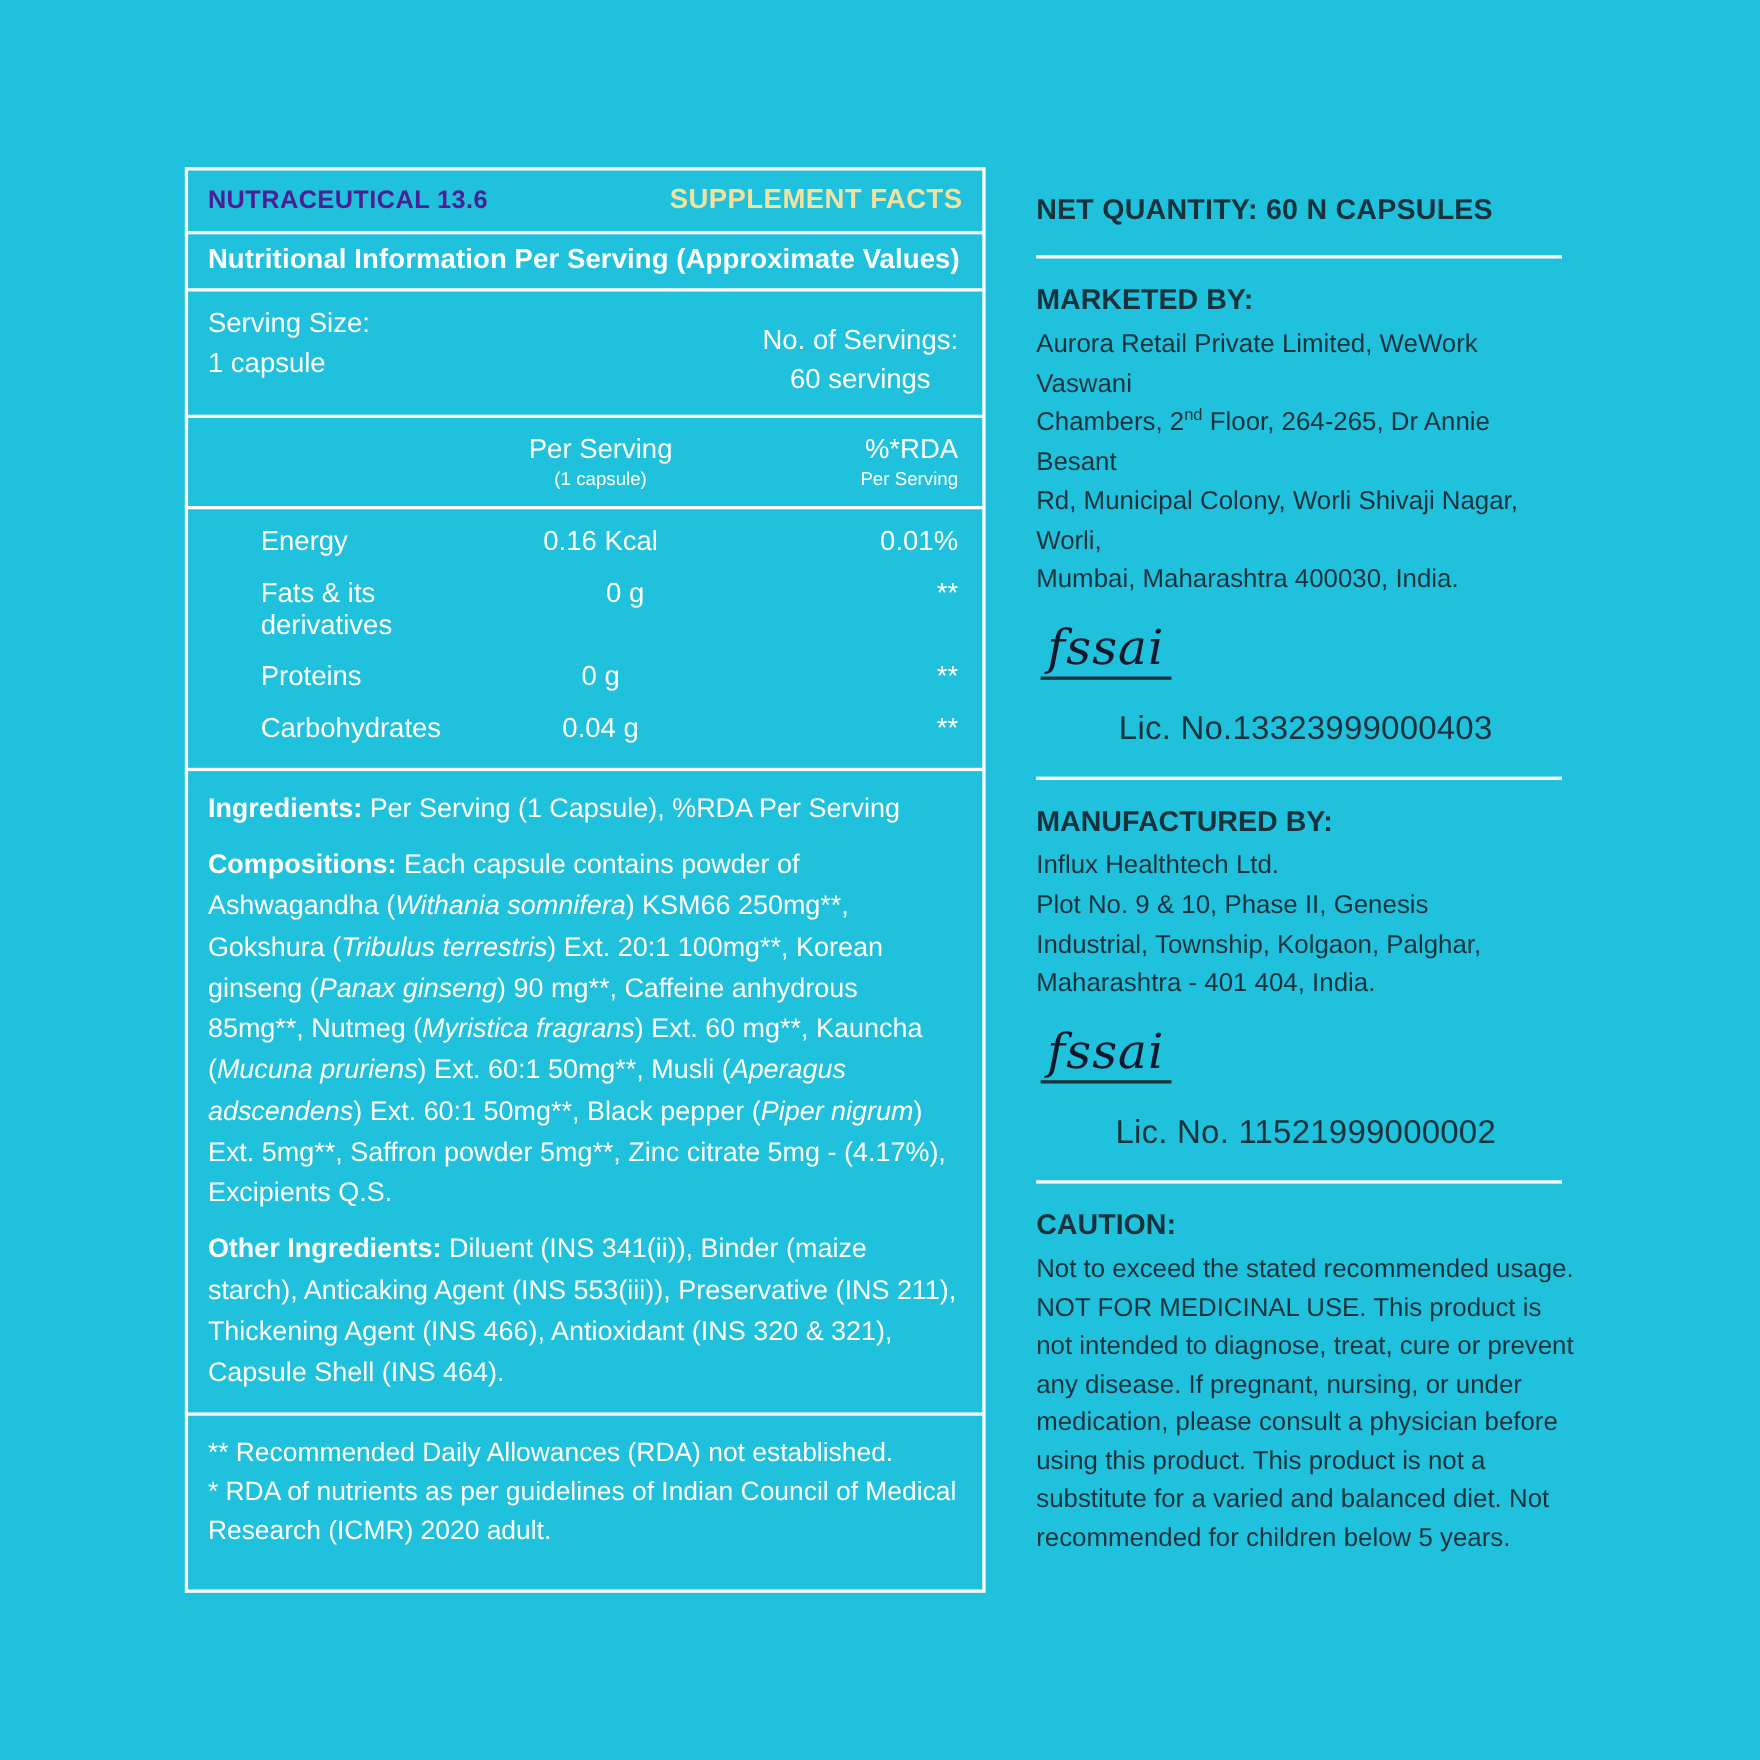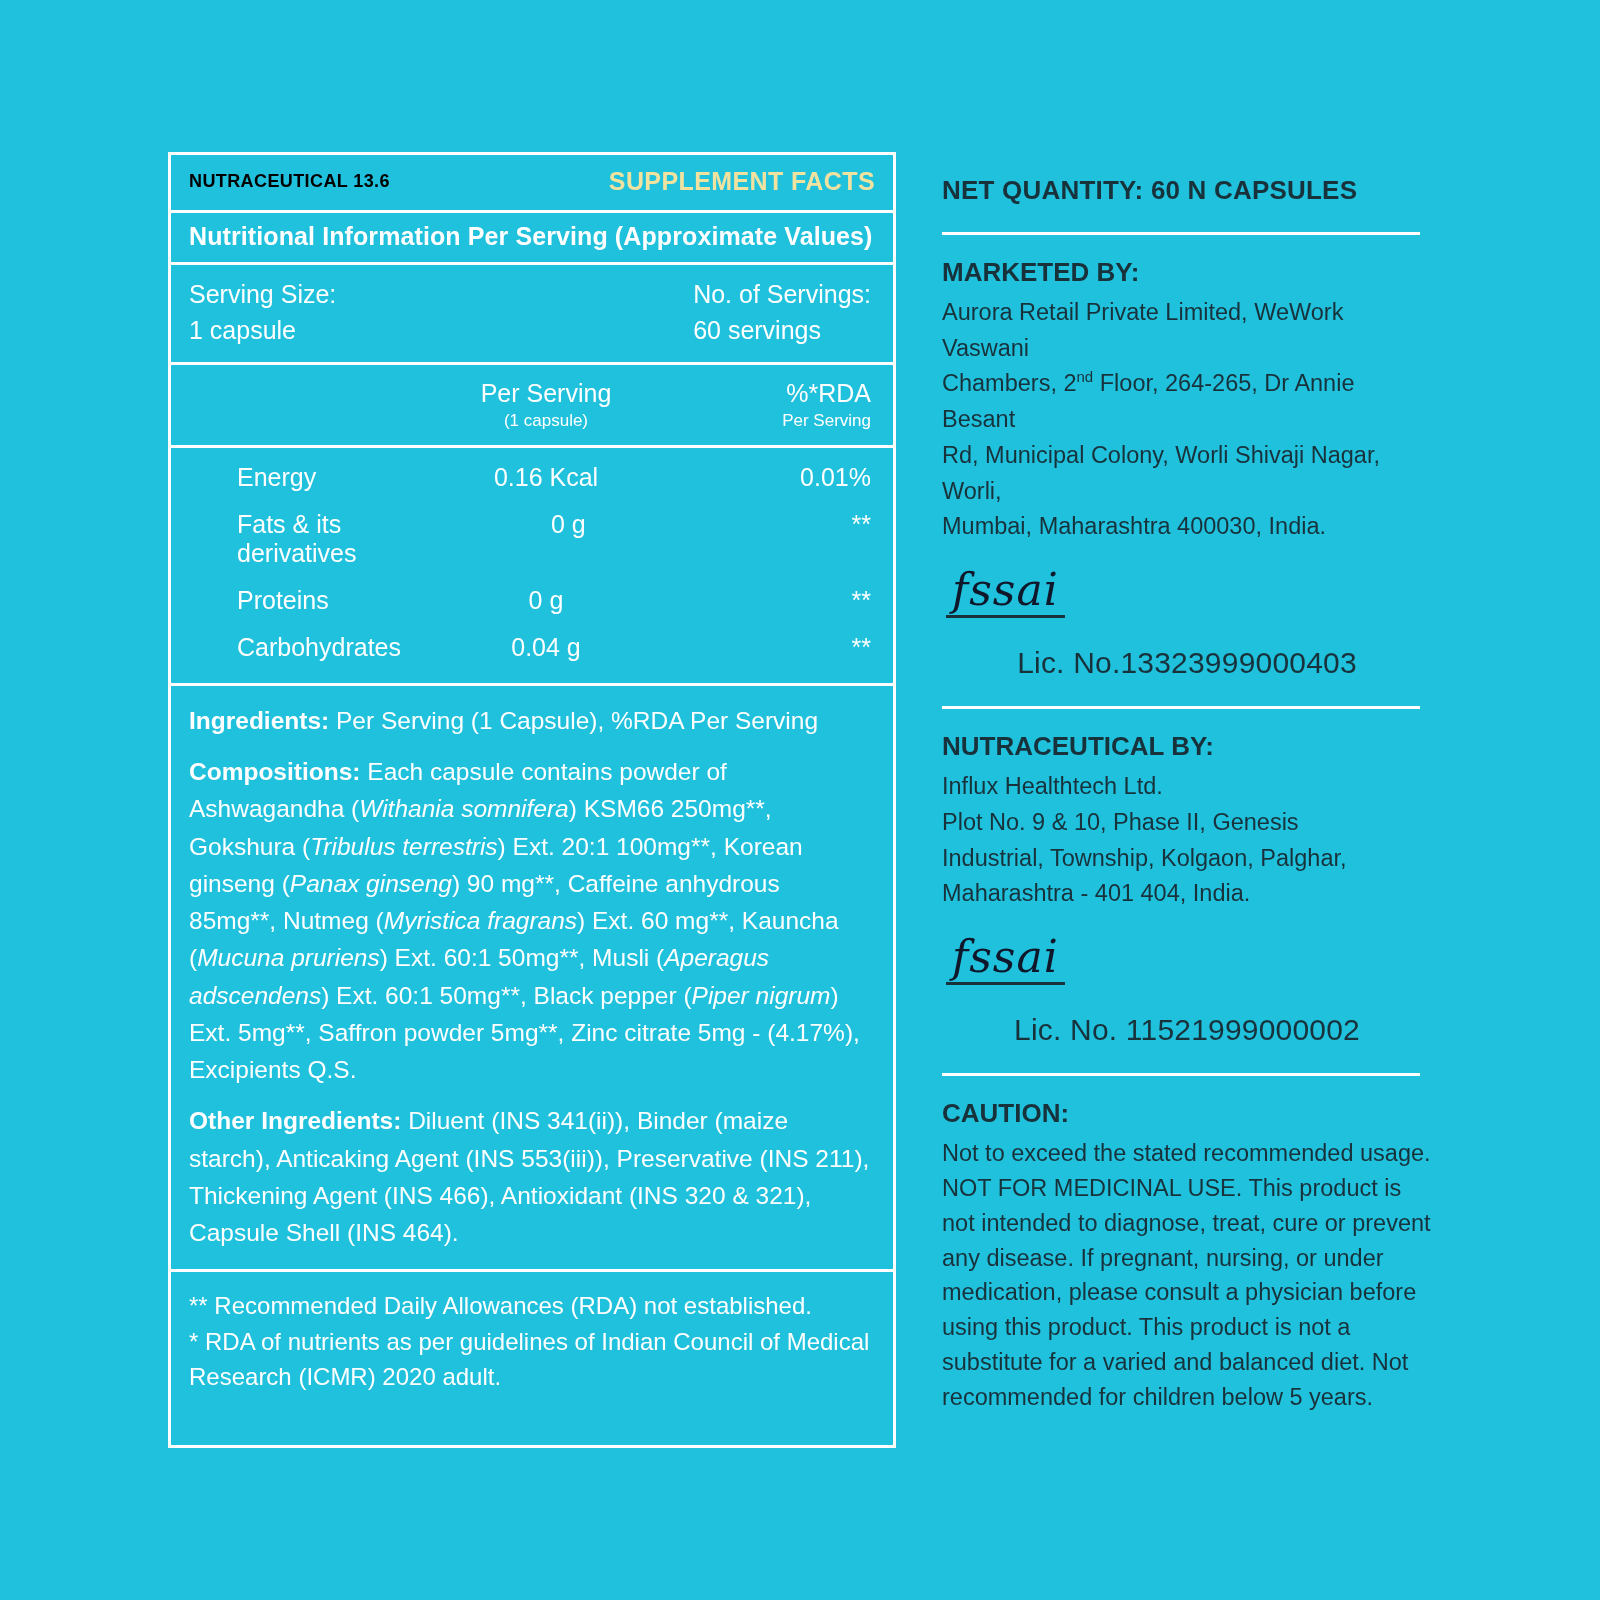--- a/index.html
+++ b/index.html
@@ -23,43 +23,43 @@
     width: 728px; height: 1296px;
     border: 3px solid #ffffff;
   }
   .row-divider { border-bottom: 3px solid #ffffff; }
 
   .hdr {
     display: flex; align-items: center; justify-content: space-between;
     padding: 12px 18px 14px 18px;
   }
   .hdr-left {
-    color: #000000;
-    font-size: 18px; font-weight: bold; letter-spacing: .4px;
+    color: #4c1d95;
+    font-size: 23px; font-weight: bold; letter-spacing: .4px;
   }
   .hdr-right {
     color: #f2e2a0;
     font-size: 25px; font-weight: bold; letter-spacing: .4px;
   }
 
   .nutr-info {
     color: #ffffff;
     font-size: 25px; font-weight: bold;
     padding: 9px 18px 11px 18px;
     letter-spacing: .1px;
   }
 
   .serving-row {
     display: flex; justify-content: space-between;
     color: #ffffff; font-size: 25px;
     padding: 12px 22px 14px 18px;
     line-height: 1.42;
     gap: 11px;
   }
-  .serving-col-r { text-align: left; }
+  .serving-col-r { text-align: center; margin-top: 15px; }
 
   .ps-row {
     display: flex; color: #ffffff;
     padding: 15px 22px 12px 18px;
     align-items: flex-start;
   }
   .ps-spacer { flex: 1 1 auto; }
   .ps-a { width: 250px; text-align: center; }
   .ps-b { width: 200px; text-align: right; }
   .ps-big { font-size: 25px; line-height: 1.1; }
@@ -246,21 +246,21 @@
       </div>
       <div class="fssai-wrap">
         <span class="fssai">fssai</span>
       </div>
       <div class="lic">Lic. No.13323999000403</div>
     </div>
 
     <hr class="hr">
 
     <div>
-      <div class="r-title">NUTRACEUTICAL BY:</div>
+      <div class="r-title">MANUFACTURED BY:</div>
       <div class="r-body">
         <div>Influx Healthtech Ltd.</div>
         <div>Plot No. 9 &amp; 10, Phase II, Genesis</div>
         <div>Industrial, Township, Kolgaon, Palghar,</div>
         <div>Maharashtra - 401 404, India.</div>
       </div>
       <div class="fssai-wrap">
         <span class="fssai">fssai</span>
       </div>
       <div class="lic">Lic. No. 11521999000002</div>

